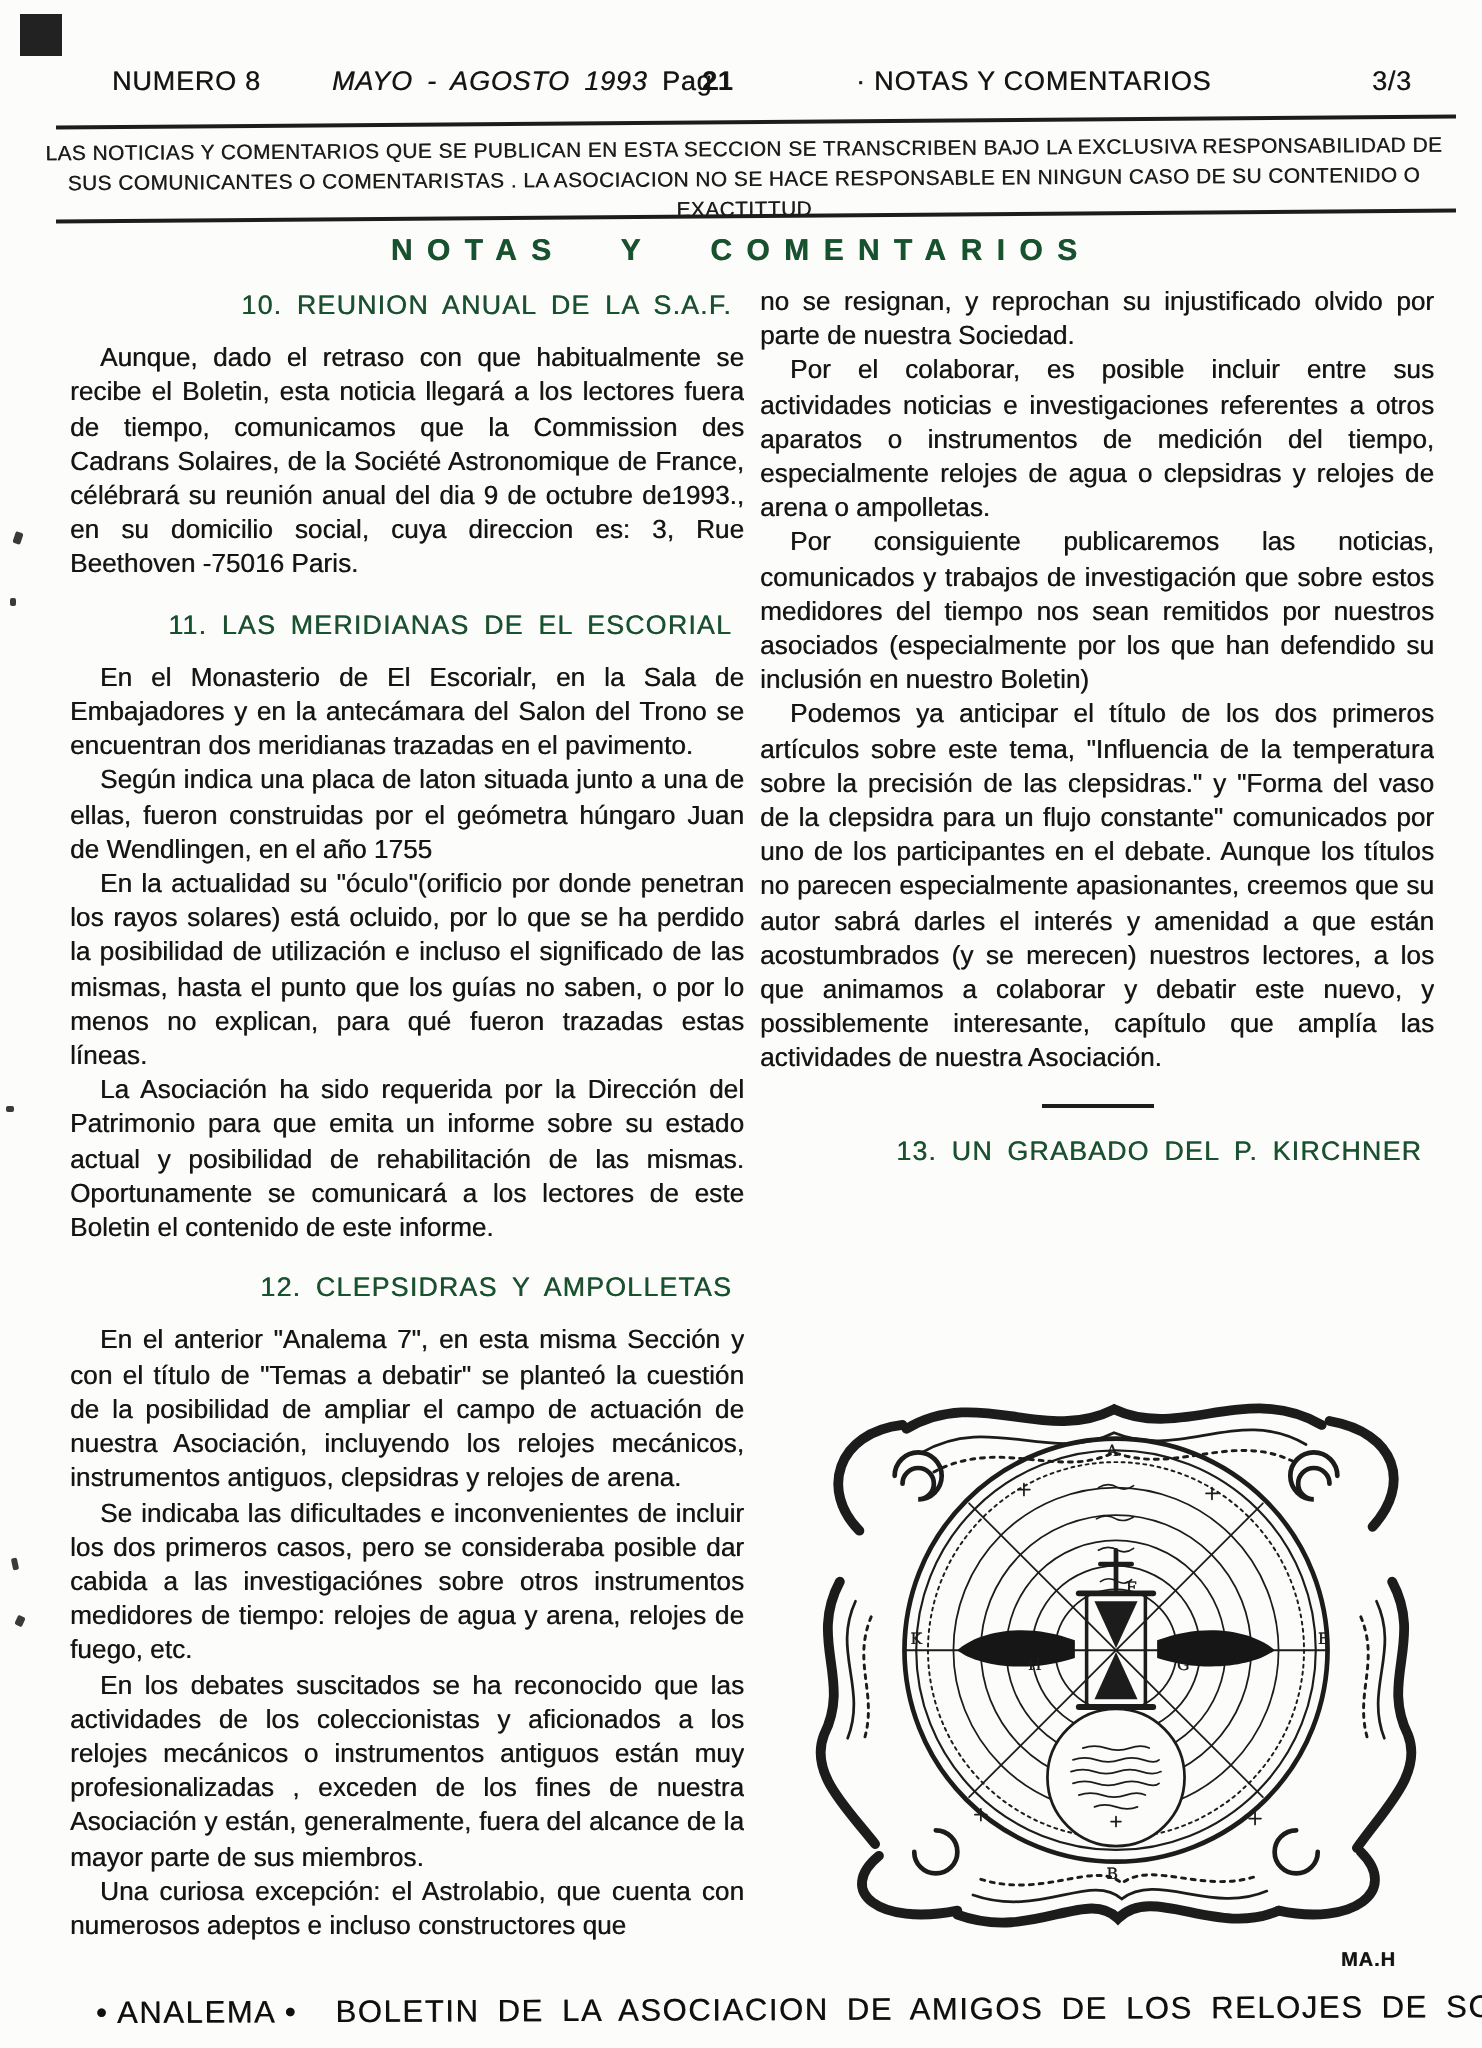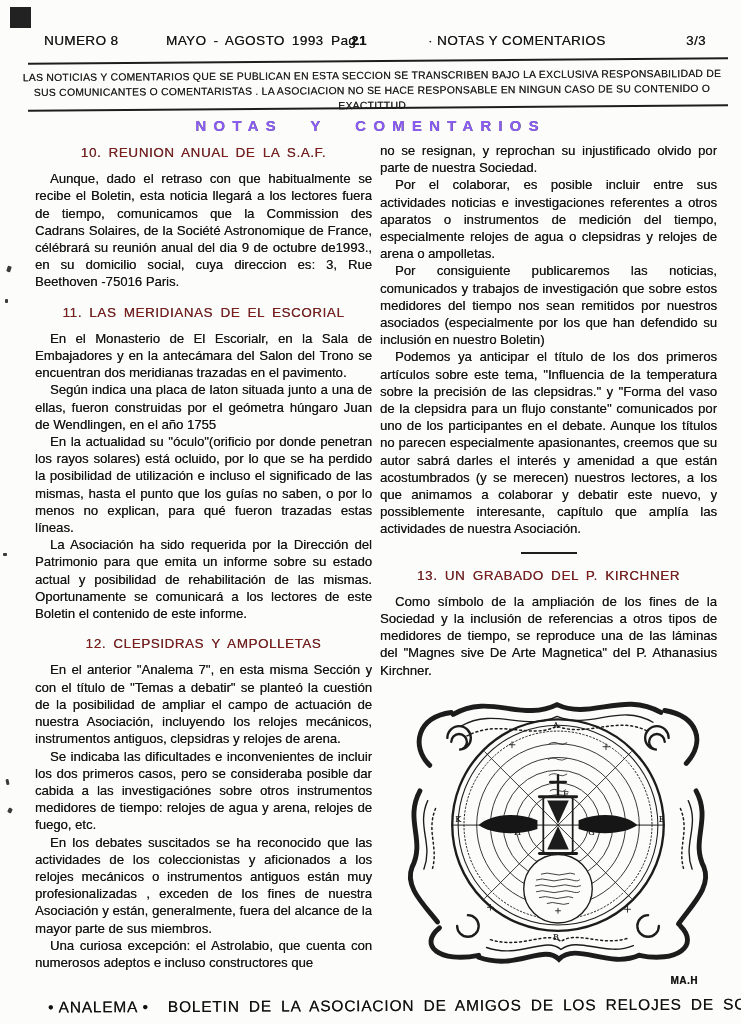--- a/index.html
+++ b/index.html
@@ -9,51 +9,51 @@
     font-family:"Liberation Sans","DejaVu Sans",sans-serif;
     color:#141414;
     text-shadow:0.25px 0 0 rgba(20,20,20,.75);
   }
   .corner-square{position:absolute;left:10px;top:7px;width:21px;height:21px;background:#222;}
   .speck{position:absolute;background:#3a3a3a;border-radius:1px;}
 
   
   .hdr{position:absolute;top:33px;left:0;width:741px;height:20px;font-size:13.5px;letter-spacing:.4px;}
   .hdr span{position:absolute;white-space:nowrap;}
-  .hdr .issue{left:44px;}
-  .hdr .period{left:166px;word-spacing:3px;}
+  .hdr .issue{left:56px;}
+  .hdr .period{left:166px;word-spacing:3px;font-style:italic;}
   .hdr .pg{left:331px;}
   .hdr .pg b{font-weight:700;margin-left:20px;}
   .hdr .runsec{left:428px;}
   .hdr .sheet{left:686px;}
 
   .rule{position:absolute;left:28px;width:700px;background:#1d1d1d;}
   .rule-top{top:60px;height:2px;transform:rotate(-.45deg);}
   .rule-mid{top:107px;height:2px;transform:rotate(-.45deg);}
 
   .disclaimer{
     position:absolute;top:68px;left:22px;width:700px;text-align:center;
     font-size:10.4px;line-height:15px;letter-spacing:.25px;color:#1a1a1a;
     transform:rotate(-.35deg);
   }
 
   .main-title{
     position:absolute;top:117px;left:0;width:741px;text-align:center;margin:0;
-    font-size:15px;font-weight:700;letter-spacing:.48em;word-spacing:1.1em;color:#8b5cf6;
+    font-size:15px;font-weight:700;letter-spacing:.48em;word-spacing:1.1em;color:#14532d;
   }
 
   .col{position:absolute;top:142px;width:337px;height:846px;overflow:hidden;font-size:13.1px;line-height:17.2px;}
   .col-left{left:35px;}
   .col-right{left:380px;}
   .col .textflow{height:545px;overflow:hidden;}
   .col-left .textflow{height:846px;}
 
   h3.sec{
-    margin:13px 6px 9px;font-size:13.4px;font-weight:400;text-align:center;
-    letter-spacing:.6px;word-spacing:3px;color:#7f1d1d;
+    margin:13px 6px 9px;font-size:13.4px;font-weight:400;text-align:right;
+    letter-spacing:.6px;word-spacing:3px;color:#14532d;
   }
   h3.sec.first{margin-top:2px;}
   p.para{margin:0;text-align:justify;text-indent:15px;}
   p.para.noind{text-indent:0;}
 
   .divider{width:56px;height:2px;background:#1d1d1d;margin:14px auto 0;}
 
   .figure{position:absolute;top:545px;left:16px;width:324px;}
   .figure svg{display:block;}
   .credit{margin:1px 22px 0 0;text-align:right;font-size:10px;font-weight:700;letter-spacing:.5px;}
@@ -111,21 +111,20 @@
   </div>
 
   <div class="col col-right">
     <div class="textflow">
       <p class="para noind">no se resignan, y reprochan su injustificado olvido por parte de nuestra Sociedad.</p>
       <p class="para">Por el colaborar, es posible incluir entre sus actividades noticias e investigaciones referentes a otros aparatos o instrumentos de medición del tiempo, especialmente relojes de agua o clepsidras y relojes de arena o ampolletas.</p>
       <p class="para">Por consiguiente publicaremos las noticias, comunicados y trabajos de investigación que sobre estos medidores del tiempo nos sean remitidos por nuestros asociados (especialmente por los que han defendido su inclusión en nuestro Boletin)</p>
       <p class="para">Podemos ya anticipar el título de los dos primeros artículos sobre este tema, "Influencia de la temperatura sobre la precisión de las clepsidras." y "Forma del vaso de la clepsidra para un flujo constante" comunicados por uno de los participantes en el debate.  Aunque los títulos no parecen especialmente apasionantes, creemos que su autor sabrá darles el interés y amenidad a que están acostumbrados (y se merecen) nuestros lectores, a los que animamos a colaborar y debatir este nuevo, y possiblemente interesante, capítulo que amplía las actividades de nuestra Asociación.</p>
       <div class="divider"></div>
       <h3 class="sec">13. UN GRABADO DEL P. KIRCHNER</h3>
-      <p class="para">Como símbolo de la ampliación de los fines de la Sociedad y la inclusión de referencias a otros tipos de medidores de tiempo, se reproduce una de las láminas del "Magnes sive De Arte Magnetica" del P. Athanasius Kirchner.</p>
     </div>
 
     <div class="figure">
       <svg width="324" height="284" viewBox="0 0 330 290">
         <g stroke="#1c1c1c" fill="none" stroke-linecap="round">
 
           <path d="M58,28 C95,6 128,36 164,18 C198,34 232,4 270,26" stroke-width="5"></path>
           <path d="M34,80 C14,60 22,30 56,26" stroke-width="5"></path>
           <path d="M296,78 C316,56 308,30 274,24" stroke-width="5"></path>
           <path d="M24,106 C8,136 30,156 16,184 C8,204 28,222 42,240" stroke-width="5"></path>

